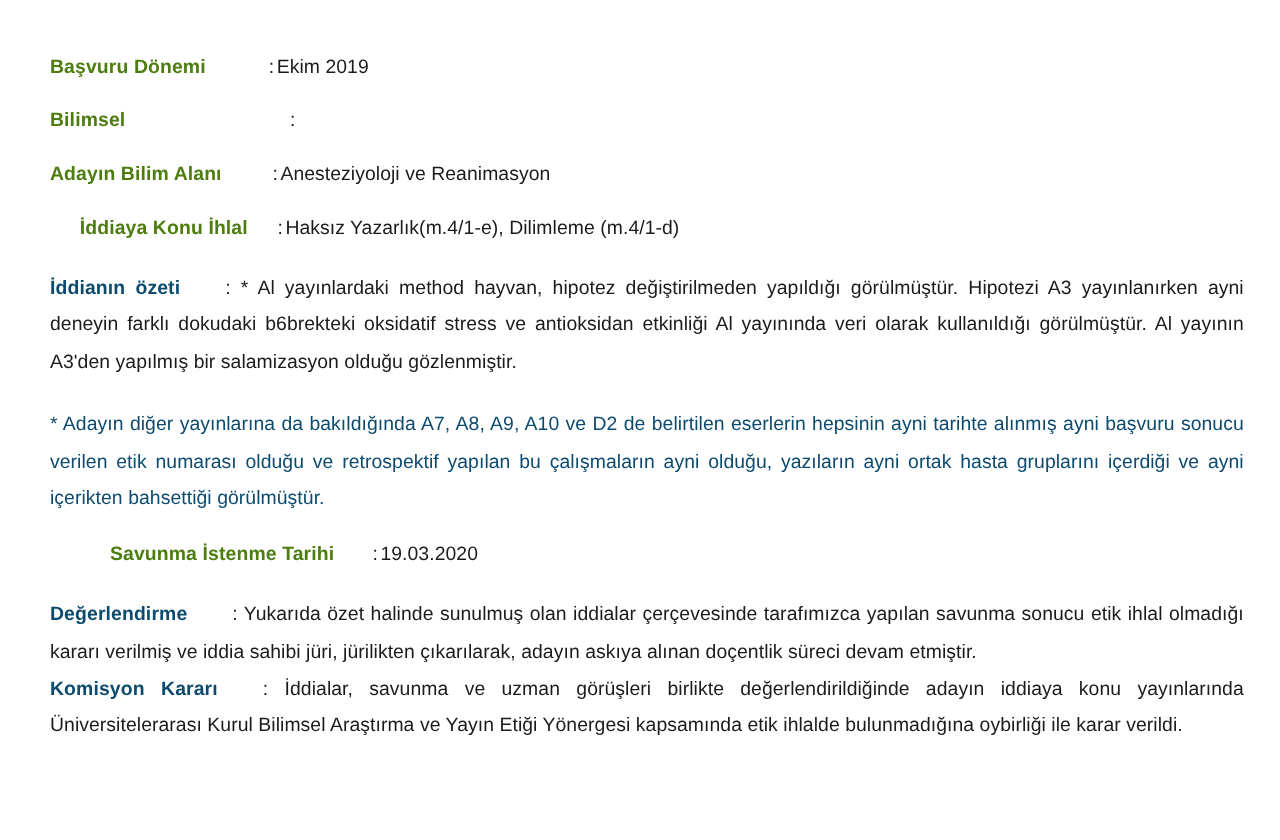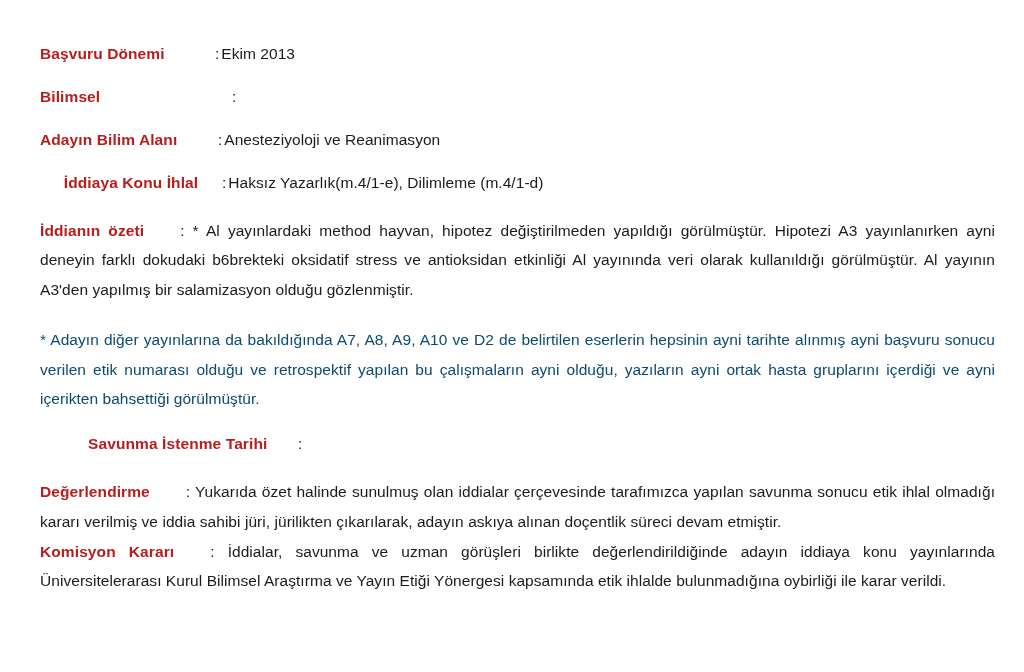--- a/index.html
+++ b/index.html
@@ -31,21 +31,21 @@
   .field-row {
     display: flex;
     align-items: baseline;
     margin: 0 0 22px 0;
     line-height: 1.35;
   }
   .field-label {
     font-weight: bold;
     font-size: 15.5px;
     letter-spacing: 0.1px;
-    color: #b91c1c;
+    color: #4d7c0f;
     white-space: nowrap;
     flex: 0 0 auto;
   }
   .field-sep {
     font-size: 15.5px;
     color: #1b1b1b;
     flex: 0 0 auto;
     padding-right: 2px;
   }
   .field-value {
@@ -66,21 +66,21 @@
     margin: 0 0 20px 0;
     font-size: 15.5px;
     line-height: 1.92;
     text-align: justify;
     text-justify: inter-word;
     color: #1b1b1b;
     letter-spacing: 0.05px;
   }
   .block .inline-label {
     font-weight: bold;
-    color: #b91c1c;
+    color: #0c4a6e;
     letter-spacing: 0.1px;
   }
   .block .inline-pad-wide {
     display: inline-block;
     width: 36px;
   }
   .para {
     margin: 0 0 20px 0;
     font-size: 15.5px;
     line-height: 1.92;
@@ -99,21 +99,21 @@
 </style>
 </head>
 <body>
 
 <div class="page">
   <div class="doc-body">
 
     <div class="field-row lw-175">
       <span class="field-label">Başvuru Dönemi</span>
       <span class="field-sep">:</span>
-      <span class="field-value">Ekim 2013</span>
+      <span class="field-value">Ekim 2019</span>
     </div>
 
     <div class="field-row lw-192">
       <span class="field-label">Bilimsel</span>
       <span class="field-sep">:</span>
     </div>
 
     <div class="field-row lw-178">
       <span class="field-label">Adayın Bilim Alanı</span>
       <span class="field-sep">:</span>
@@ -131,20 +131,21 @@
       <span>* Al yayınlardaki method hayvan, hipotez değiştirilmeden yapıldığı görülmüştür. Hipotezi A3 yayınlanırken ayni deneyin farklı dokudaki b6brekteki oksidatif stress ve antioksidan etkinliği Al yayınında veri olarak kullanıldığı görülmüştür. Al yayının A3'den yapılmış bir salamizasyon olduğu gözlenmiştir.</span>
     </p>
 
     <p class="para">
       <span>* Adayın diğer yayınlarına da bakıldığında A7, A8, A9, A10 ve D2 de belirtilen eserlerin hepsinin ayni tarihte alınmış ayni başvuru sonucu verilen etik numarası olduğu ve retrospektif yapılan bu çalışmaların ayni olduğu, yazıların ayni ortak hasta gruplarını içerdiği ve ayni içerikten bahsettiği görülmüştür.</span>
     </p>
 
     <div class="field-row lw-210 gap-before">
       <span class="field-label">Savunma İstenme Tarihi</span>
       <span class="field-sep">:</span>
+      <span class="field-value">19.03.2020</span>
     </div>
 
     <p class="block para-last">
       <span class="inline-label">Değerlendirme</span><span class="inline-pad-wide"></span><span>:</span>
       <span>Yukarıda özet halinde sunulmuş olan iddialar çerçevesinde tarafımızca yapılan savunma sonucu etik ihlal olmadığı kararı verilmiş ve iddia sahibi jüri, jürilikten çıkarılarak, adayın askıya alınan doçentlik süreci devam etmiştir.</span>
     </p>
 
     <p class="block">
       <span class="inline-label">Komisyon Kararı</span><span class="inline-pad-wide"></span><span>:</span>
       <span>İddialar, savunma ve uzman görüşleri birlikte değerlendirildiğinde adayın iddiaya konu yayınlarında Üniversitelerarası Kurul Bilimsel Araştırma ve Yayın Etiği Yönergesi kapsamında etik ihlalde bulunmadığına oybirliği ile karar verildi.</span>

